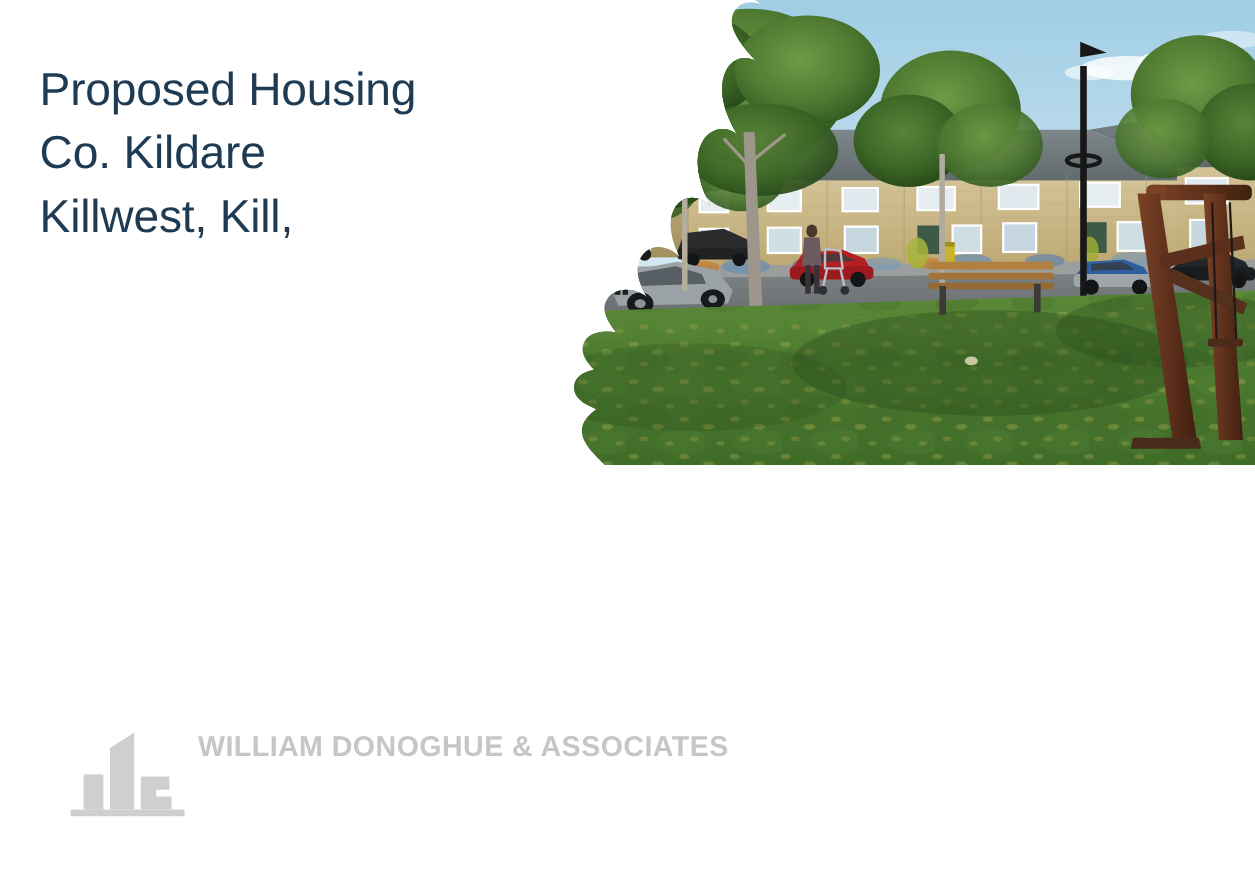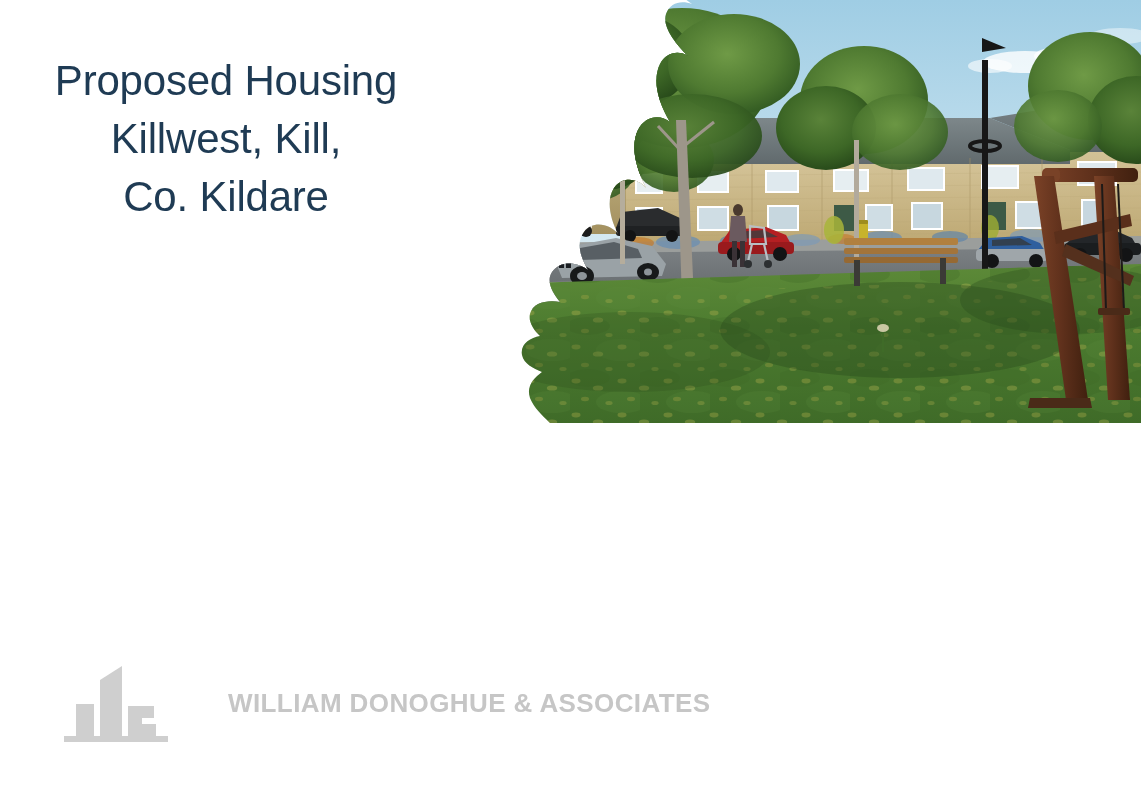--- a/index.html
+++ b/index.html
@@ -38,40 +38,38 @@
     width: 711px;
     height: 423px;
   }
 
   
   .title-block {
     position: absolute;
     left: 36px;
     top: 52px;
     width: 380px;
-    text-align: center;
   }
   .title-line {
     color: #1f3b54;
     font-family: "Liberation Sans", sans-serif;
     font-size: 42px;
     line-height: 58px;
     font-weight: 400;
     letter-spacing: -0.2px;
     white-space: nowrap;
   }
 
   
   .logo-block {
     position: absolute;
     left: 64px;
     top: 664px;
     display: flex;
-    align-items: center;
-    gap: 48px;
+    align-items: flex-start;
   }
   .logo-mark {
     width: 104px;
     height: 84px;
     flex: 0 0 auto;
   }
   .logo-text {
     margin-left: 12px;
     padding-bottom: 6px;
   }
@@ -433,22 +431,22 @@
           <rect x="668" y="308" width="32" height="7" rx="2" fill="#4a2a18"></rect>
           <polygon points="600,398 660,398 662,408 598,408" fill="#4a2a18"></polygon>
         </g>
 
       </g>
     </svg>
   </div>
 
   <div class="title-block">
     <div class="title-line">Proposed Housing</div>
+    <div class="title-line">Co. Kildare</div>
     <div class="title-line">Killwest, Kill,</div>
-    <div class="title-line">Co. Kildare</div>
   </div>
 
   <div class="logo-block">
     <svg class="logo-mark" viewBox="0 0 104 84">
       <g fill="#cfcfcf">
 
         <polygon points="36,16 58,2 58,72 36,72"></polygon>
 
         <rect x="12" y="40" width="18" height="32"></rect>
 

